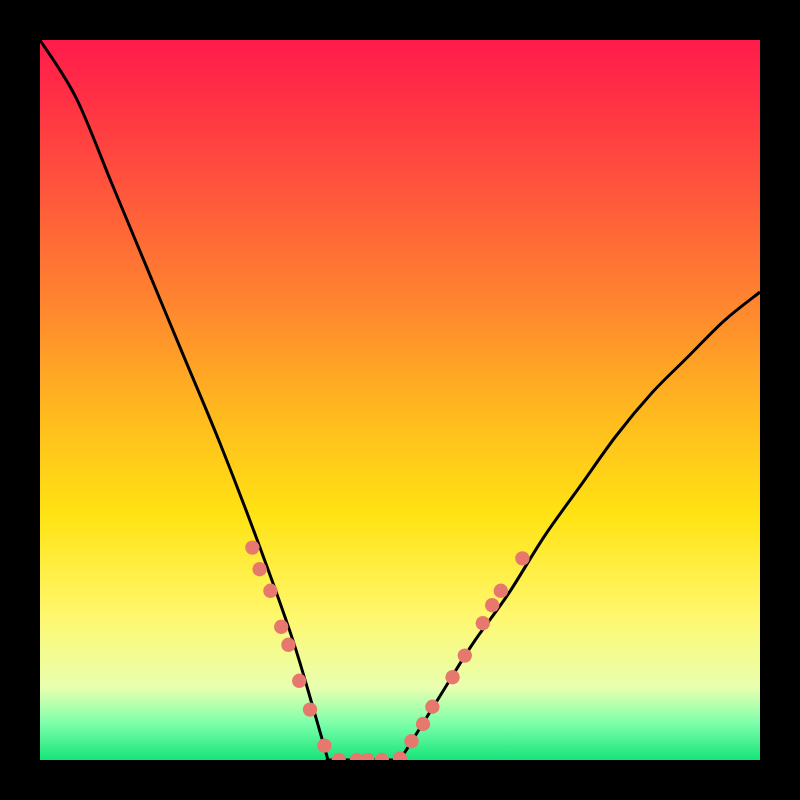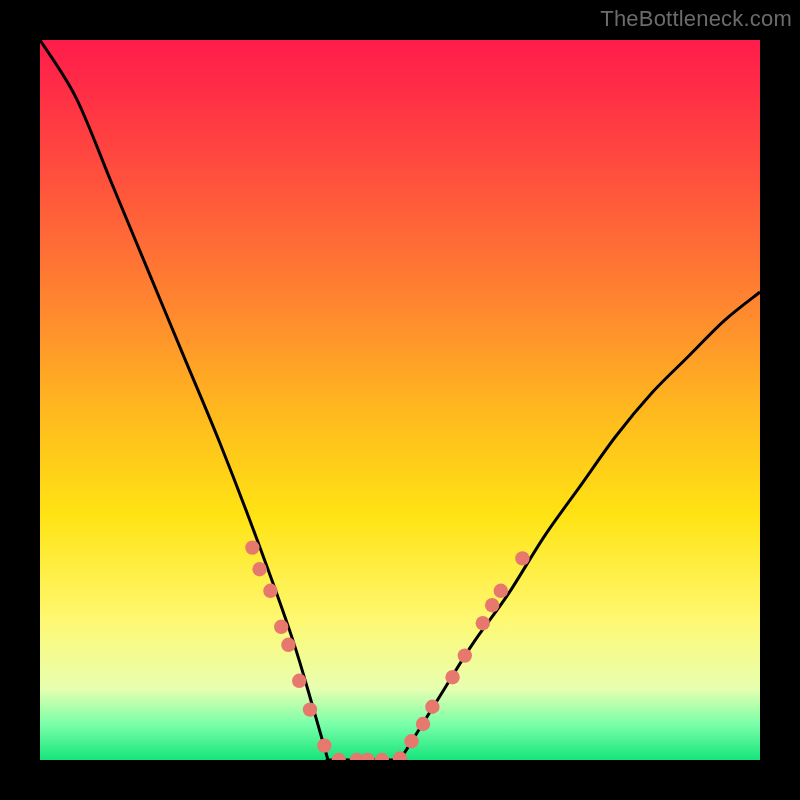--- a/index.html
+++ b/index.html
@@ -62,21 +62,20 @@
     letter-spacing: 0.2px;
     font-weight: 500;
     user-select: none;
   }
 </style>
 </head>
 <body>
 
 <div class="stage">
 
-  <div class="watermark">TheBottleneck.com</div>
 
   <div class="plot-area">
     <div class="gradient"></div>
 
     <svg class="curves" viewBox="0 0 1000 1000" preserveAspectRatio="none">
       <g id="series-layer">
           <path d="M 0 0 C 8.333333333333334 13.333333333333327 33.33333333333333 46.666666666666636 50 79.99999999999996 C 66.66666666666667 113.33333333333329 83.33333333333333 159.99999999999994 100 199.99999999999994 C 116.66666666666667 239.99999999999994 133.33333333333334 279.99999999999994 150 319.99999999999994 C 166.66666666666666 359.99999999999994 183.33333333333334 399.99999999999994 200 439.99999999999994 C 216.66666666666666 479.99999999999994 233.33333333333334 518.3333333333334 250 560 C 266.6666666666667 601.6666666666666 283.3333333333333 645 300 690 C 316.6666666666667 735 336.6666666666667 790 350 830 C 363.3333333333333 870 371.6666666666667 901.6666666666665 380 929.9999999999999 C 388.3333333333333 958.3333333333333 396.6666666666667 988.3333333333333 400 1000 C 403.3333333333333 1011.6666666666667 393.3333333333333 1000 400 1000 C 406.6666666666667 1000 426.6666666666667 1000 440 1000 C 453.3333333333333 1000 470 1000 480 1000 C 490 1000 496.6666666666667 1000 500 1000 C 503.3333333333333 1000 491.6666666666667 1013.3333333333334 500 1000 C 508.3333333333333 986.6666666666666 533.3333333333334 946.6666666666666 550 920 C 566.6666666666666 893.3333333333334 583.3333333333334 865 600 840 C 616.6666666666666 815 633.3333333333334 795 650 770 C 666.6666666666666 745 683.3333333333334 715 700 690 C 716.6666666666666 665 733.3333333333334 643.3333333333334 750 620 C 766.6666666666666 596.6666666666666 783.3333333333334 571.6666666666666 800 550 C 816.6666666666666 528.3333333333334 833.3333333333334 508.33333333333337 850 490 C 866.6666666666666 471.66666666666663 883.3333333333334 456.66666666666663 900 439.99999999999994 C 916.6666666666666 423.33333333333326 933.3333333333334 405 950 390 C 966.6666666666666 375 991.6666666666666 356.6666666666667 1000 350" fill="none" stroke="#000000" stroke-width="3" vector-effect="non-scaling-stroke"></path>
         </g>
       <g id="marker-layer">
           <circle cx="295" cy="705.0000000000001" r="10" fill="#e7786e"></circle>

